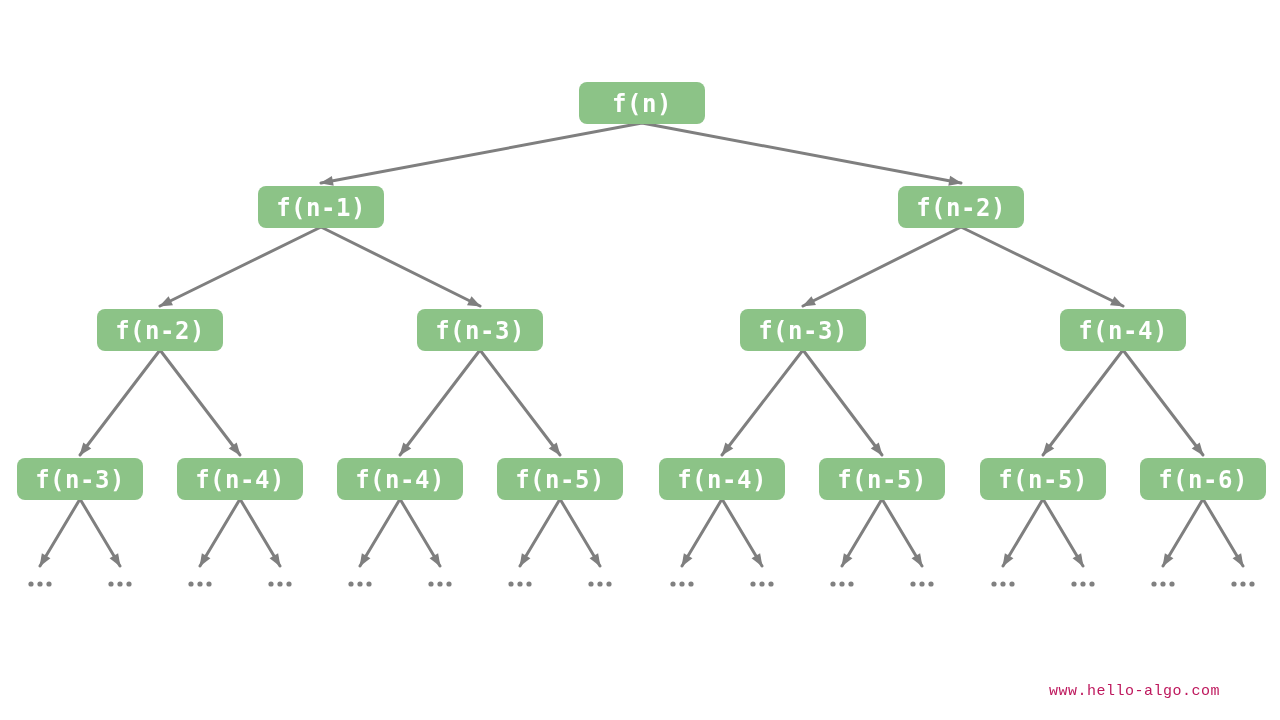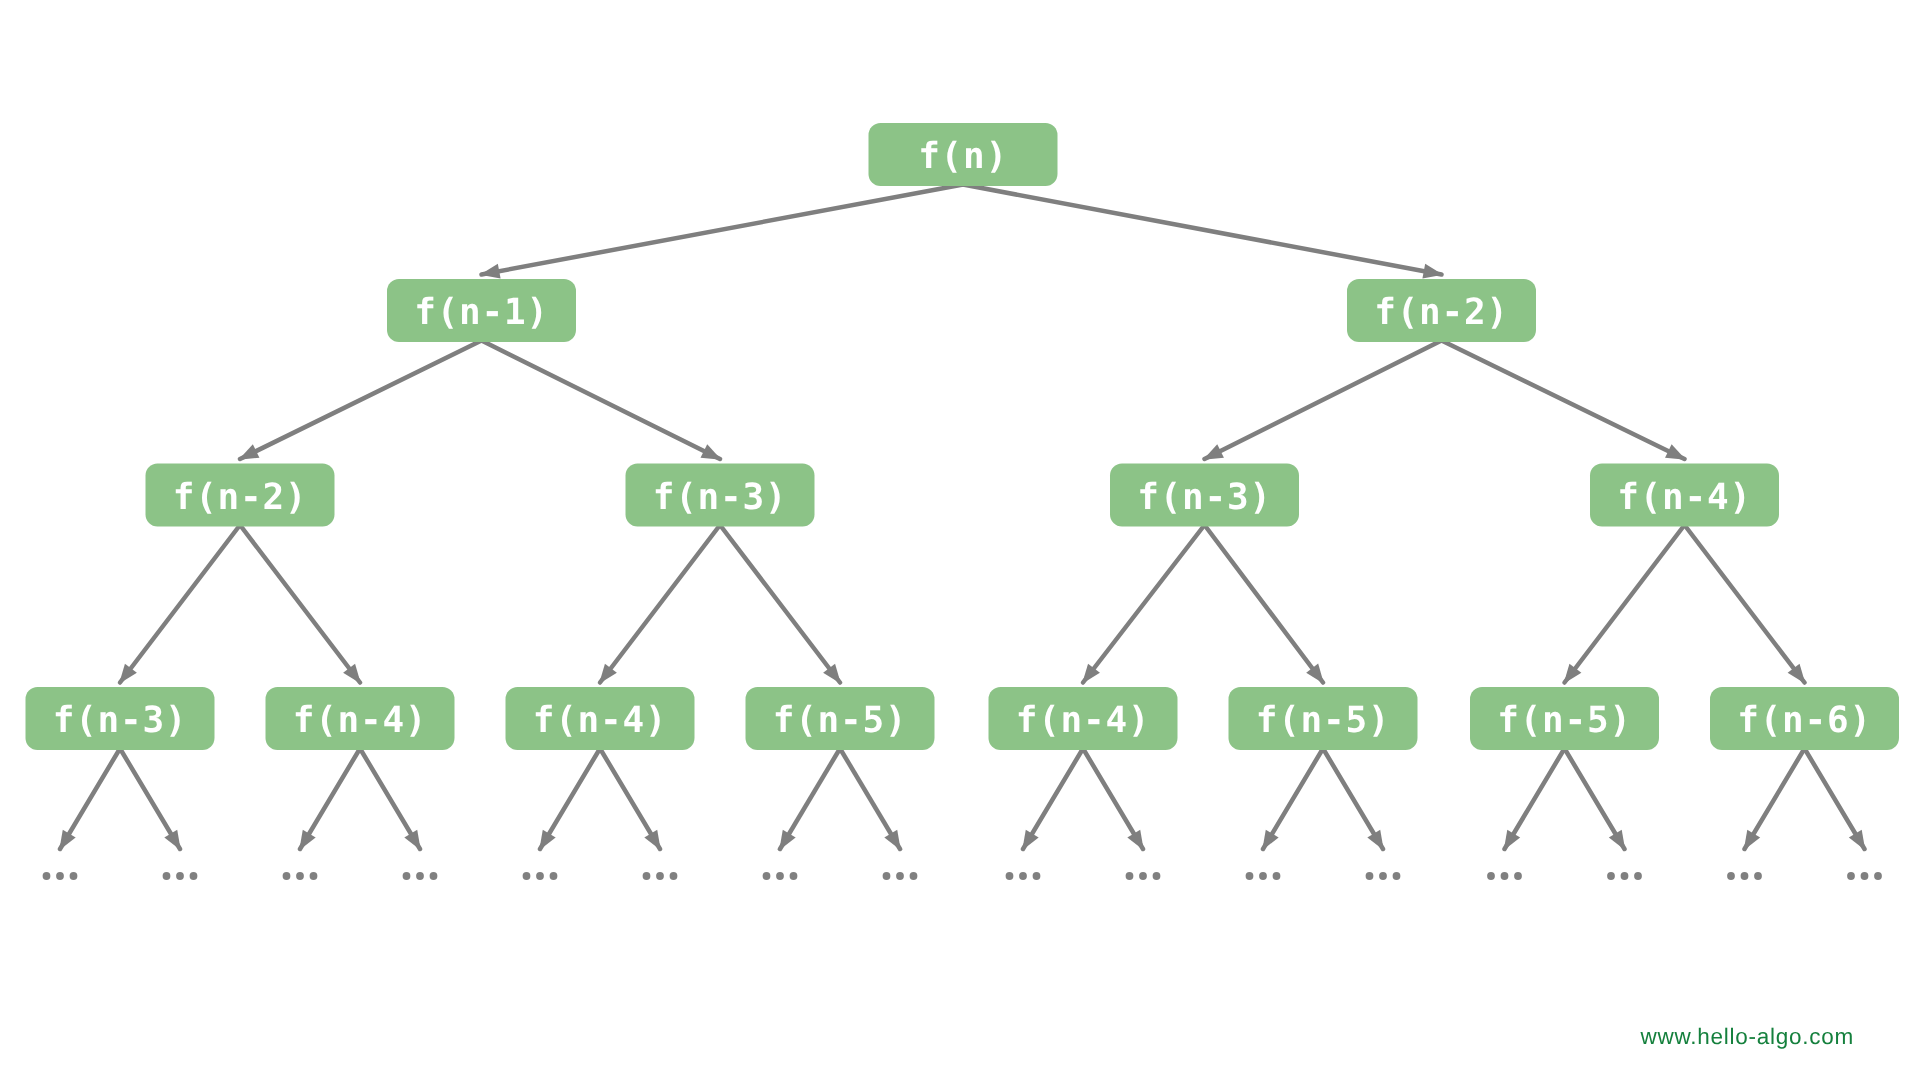--- a/index.html
+++ b/index.html
@@ -23,25 +23,25 @@
     height: 720px;
   }
   .node-label {
     font-family: "DejaVu Sans Mono", "Liberation Mono", monospace;
     font-weight: bold;
     font-size: 24px;
     letter-spacing: 0.5px;
   }
   .watermark {
     position: absolute;
-    right: 44px;
+    right: 60px;
     bottom: 20px;
-    font-family: Liberation Sans, sans-serif;
+    font-family: Liberation Mono, monospace;
     font-size: 15px;
-    color: #15803d;
+    color: #be185d;
     letter-spacing: 0.5px;
   }
 </style>
 </head>
 <body>
 
 <div class="canvas">
   <svg class="tree-svg" viewBox="0 0 1280 720" xmlns="http://www.w3.org/2000/svg">
       <defs>
         <marker id="arrow" markerUnits="userSpaceOnUse" markerWidth="16" markerHeight="14" refX="13" refY="6" orient="auto">

